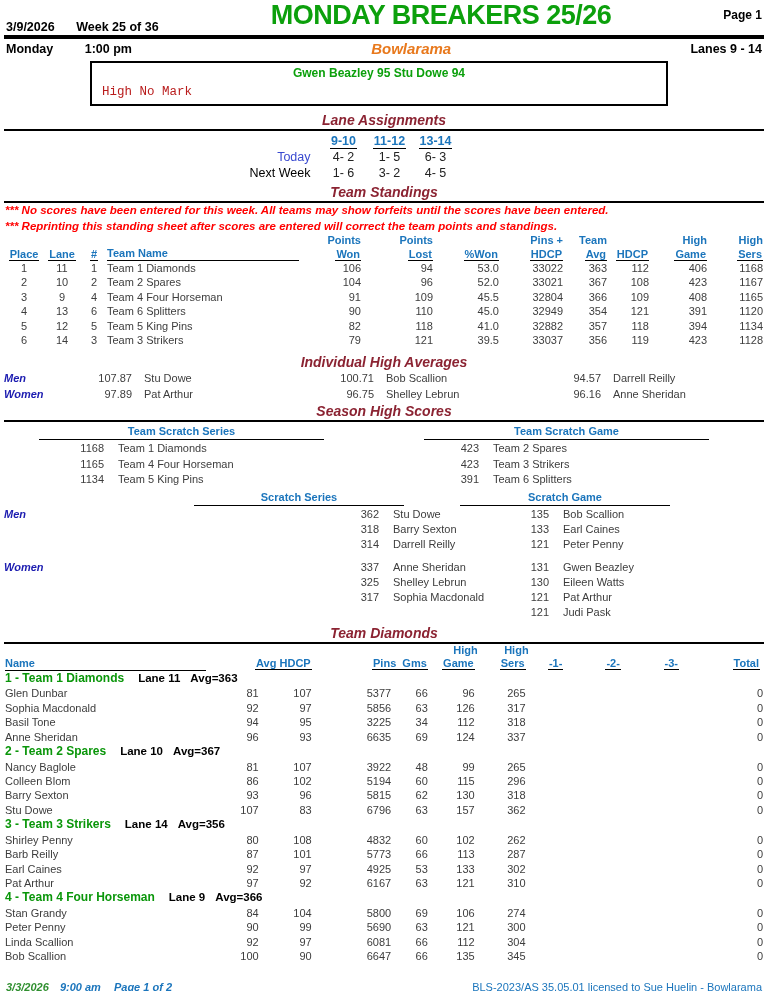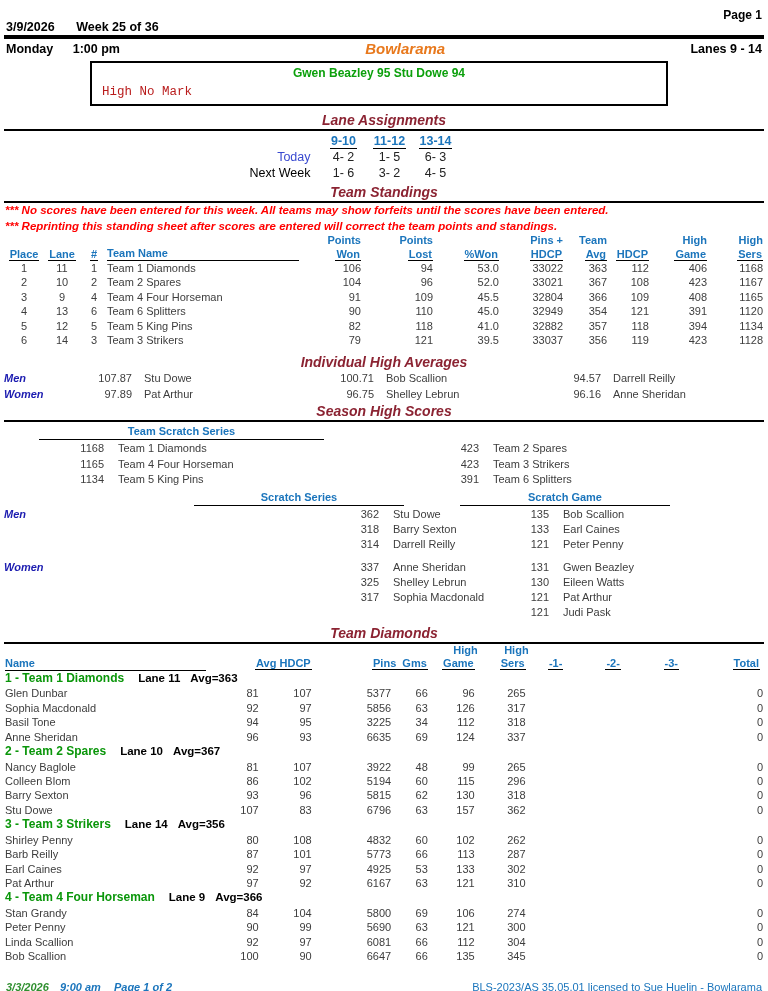--- a/index.html
+++ b/index.html
@@ -7,21 +7,21 @@
   .page{padding:0 4px;}
 
   
   .hdr-row1{display:flex;justify-content:space-between;align-items:flex-start;padding:1px 2px 0;}
   .hdr-left{font-weight:bold;color:#000;font-size:12.5px;padding-top:19px;white-space:nowrap;}
   .hdr-left .wk{margin-left:18px;}
   .hdr-title{color:#0CA00C;font-size:27px;font-weight:bold;letter-spacing:-0.5px;line-height:28px;}
   .hdr-right{font-weight:bold;color:#000;font-size:12px;padding-top:7px;}
   .bar{height:4px;background:#000;margin-top:1px;}
   .hdr-row2{display:flex;justify-content:space-between;align-items:center;font-weight:bold;color:#000;font-size:12.5px;padding:1px 2px;}
-  .hdr-row2 .tm{margin-left:16px;}
+  .hdr-row2 .tm{margin-left:28px;}
   .center-name{color:#E8791D;font-style:italic;font-size:15px;font-weight:bold;}
 
   
   .annc-box{margin:3px 0 5px 86px;width:578px;height:45px;border:2px solid #000;box-sizing:border-box;padding:3px 10px 0;}
   .annc-green{color:#0CA00C;font-weight:bold;text-align:center;font-size:12px;}
   .annc-mono{color:#b91c1c;font-family:"Liberation Mono","DejaVu Sans Mono",monospace;font-size:12.5px;margin-top:5px;}
 
   
   .section-title{color:#8B2332;font-weight:bold;font-style:italic;font-size:14px;text-align:center;line-height:18px;}
   .rule{height:2px;background:#000;}
@@ -83,20 +83,21 @@
 </head>
 <body>
 
 <div class="page">
 
   <div class="hdr-row1">
     <div class="hdr-left">
       <span>3/9/2026</span>
       <span class="wk">Week 25 of 36</span>
     </div>
+    <div class="hdr-title">MONDAY BREAKERS 25/26</div>
     <div class="hdr-right">Page 1</div>
   </div>
   <div class="bar"></div>
 
   <div class="hdr-row2">
     <div>
       <span>Monday</span>
       <span class="tm">1:00 pm</span>
     </div>
     <div class="center-name">Bowlarama</div>
@@ -295,20 +296,21 @@
     <span class="tr">96.16</span>
       <span></span>
     <span class="tl">Anne Sheridan</span>
   </div>
 
   <div class="section-title">Season High Scores</div>
   <div class="rule"></div>
 
   <div class="shs-headrow">
     <span class="hd hd-tl">Team Scratch Series</span>
+    <span class="hd hd-tr">Team Scratch Game</span>
   </div>
   <div id="shs-team-rows">
       <div class="shs-team-row">
         <span></span>
         <span class="tr">1168</span>
         <span></span>
         <span class="tl">Team 1 Diamonds</span>
         <span class="tr">423</span>
         <span></span>
         <span class="tl">Team 2 Spares</span>

